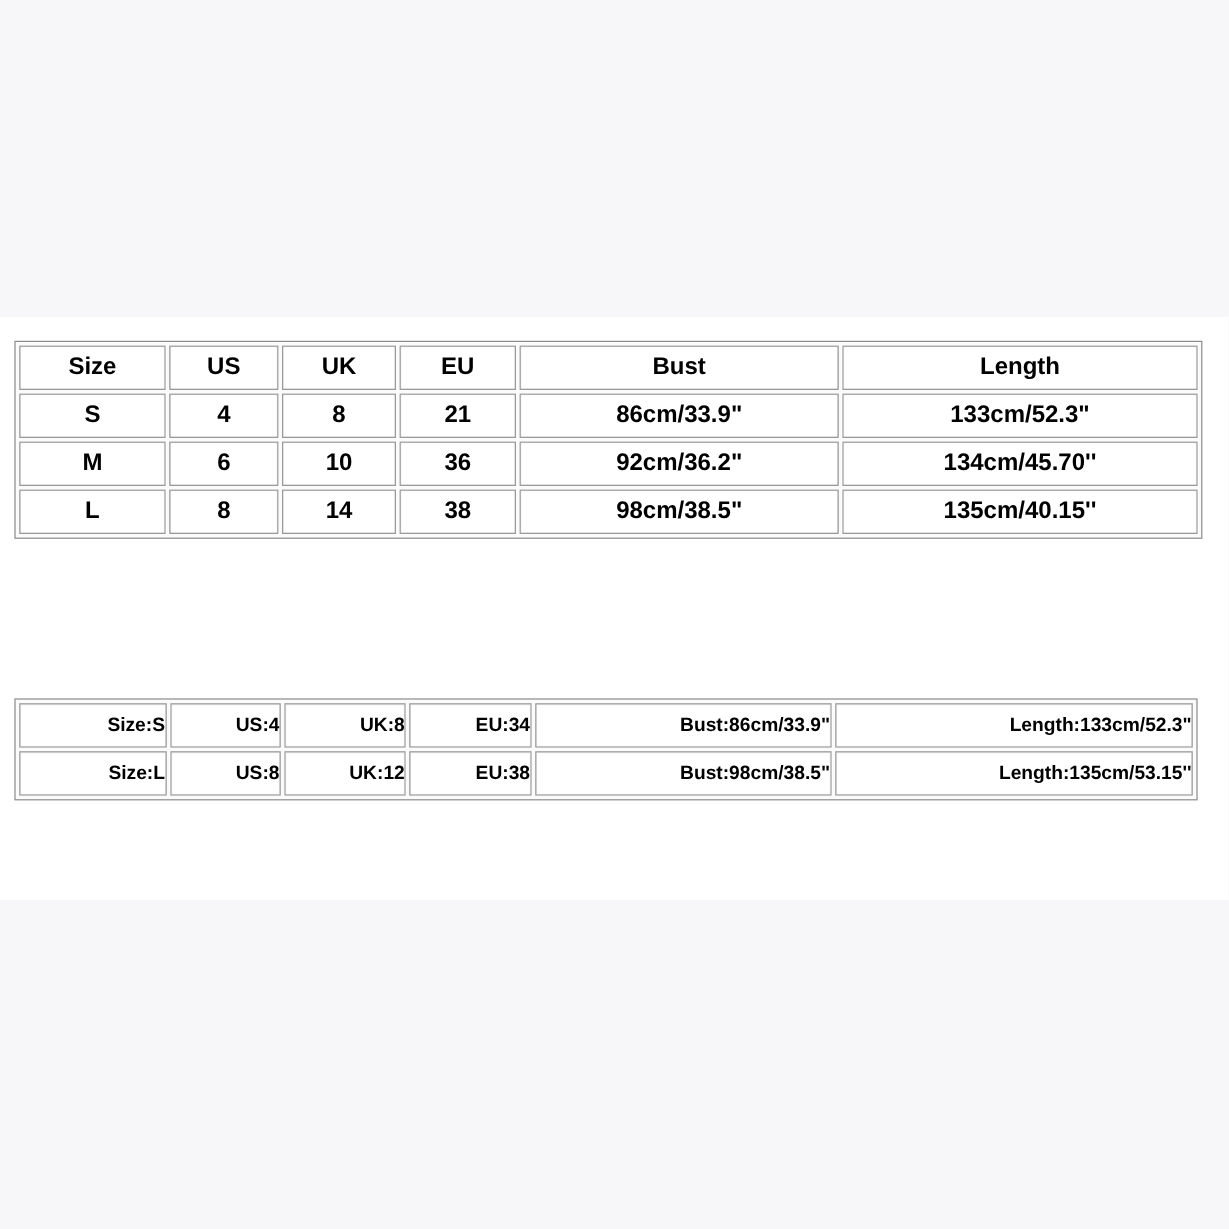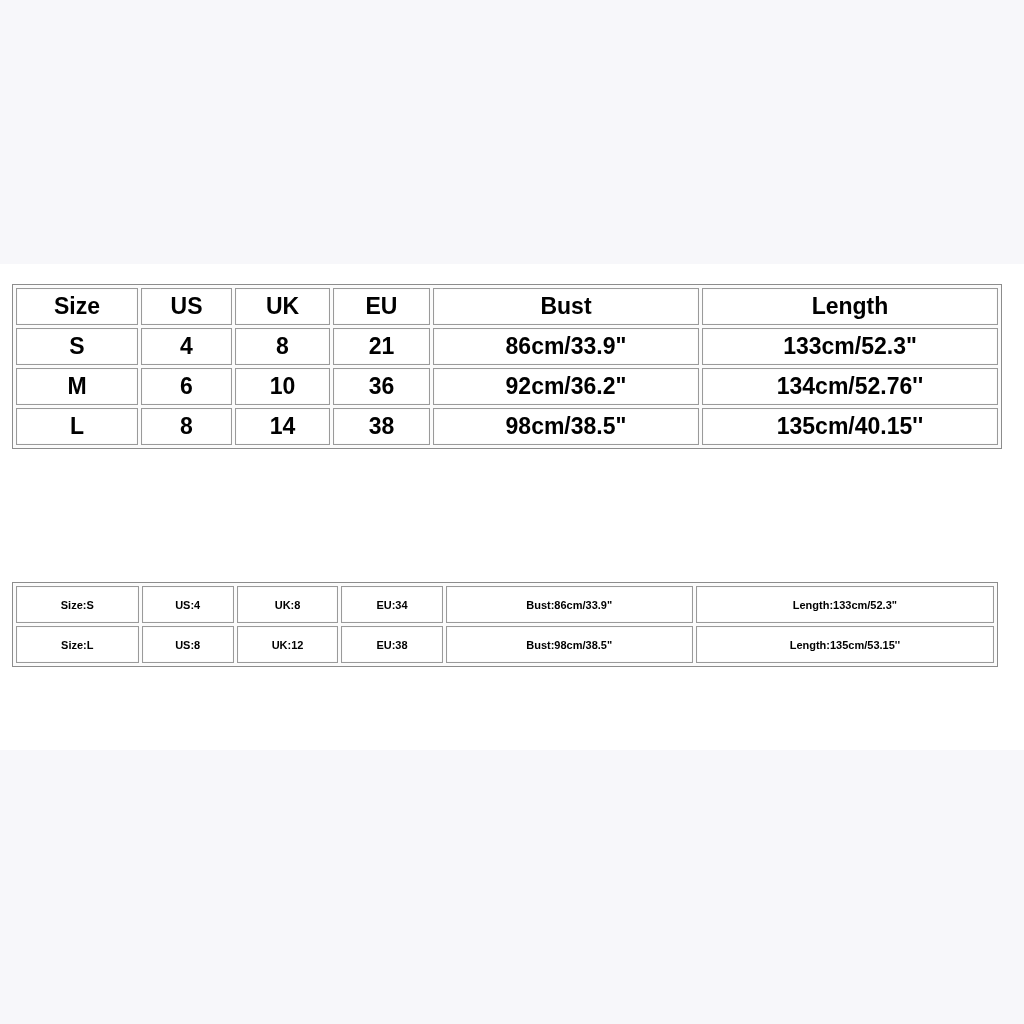--- a/index.html
+++ b/index.html
@@ -37,22 +37,22 @@
     box-shadow: inset 0 0 1px rgba(0,0,0,0.18);
     background: #ffffff;
     text-align: center;
     vertical-align: middle;
     font-weight: bold;
     color: #000000;
     padding: 0;
     overflow: hidden;
     white-space: nowrap;
   }
-  #table1 th, #table1 td { height: 35px; font-size: 23px; }
-  #table2 td { height: 35px; font-size: 11px; }
+  #table1 th, #table1 td { height: 35px; font-size: 20px; }
+  #table2 td { height: 35px; font-size: 16px; text-align: right; }
 </style>
 </head>
 <body>
 
 <div class="canvas">
   <div class="white-band"></div>
 
   <table id="table1" class="size-table">
     <colgroup>
       <col style="width:122px">
@@ -78,21 +78,21 @@
         <td>21</td>
         <td>86cm/33.9"</td>
         <td>133cm/52.3"</td>
       </tr>
       <tr>
         <td>M</td>
         <td>6</td>
         <td>10</td>
         <td>36</td>
         <td>92cm/36.2"</td>
-        <td>134cm/52.76''</td>
+        <td>134cm/45.70''</td>
       </tr>
       <tr>
         <td>L</td>
         <td>8</td>
         <td>14</td>
         <td>38</td>
         <td>98cm/38.5"</td>
         <td>135cm/40.15''</td>
       </tr>
     </tbody>

